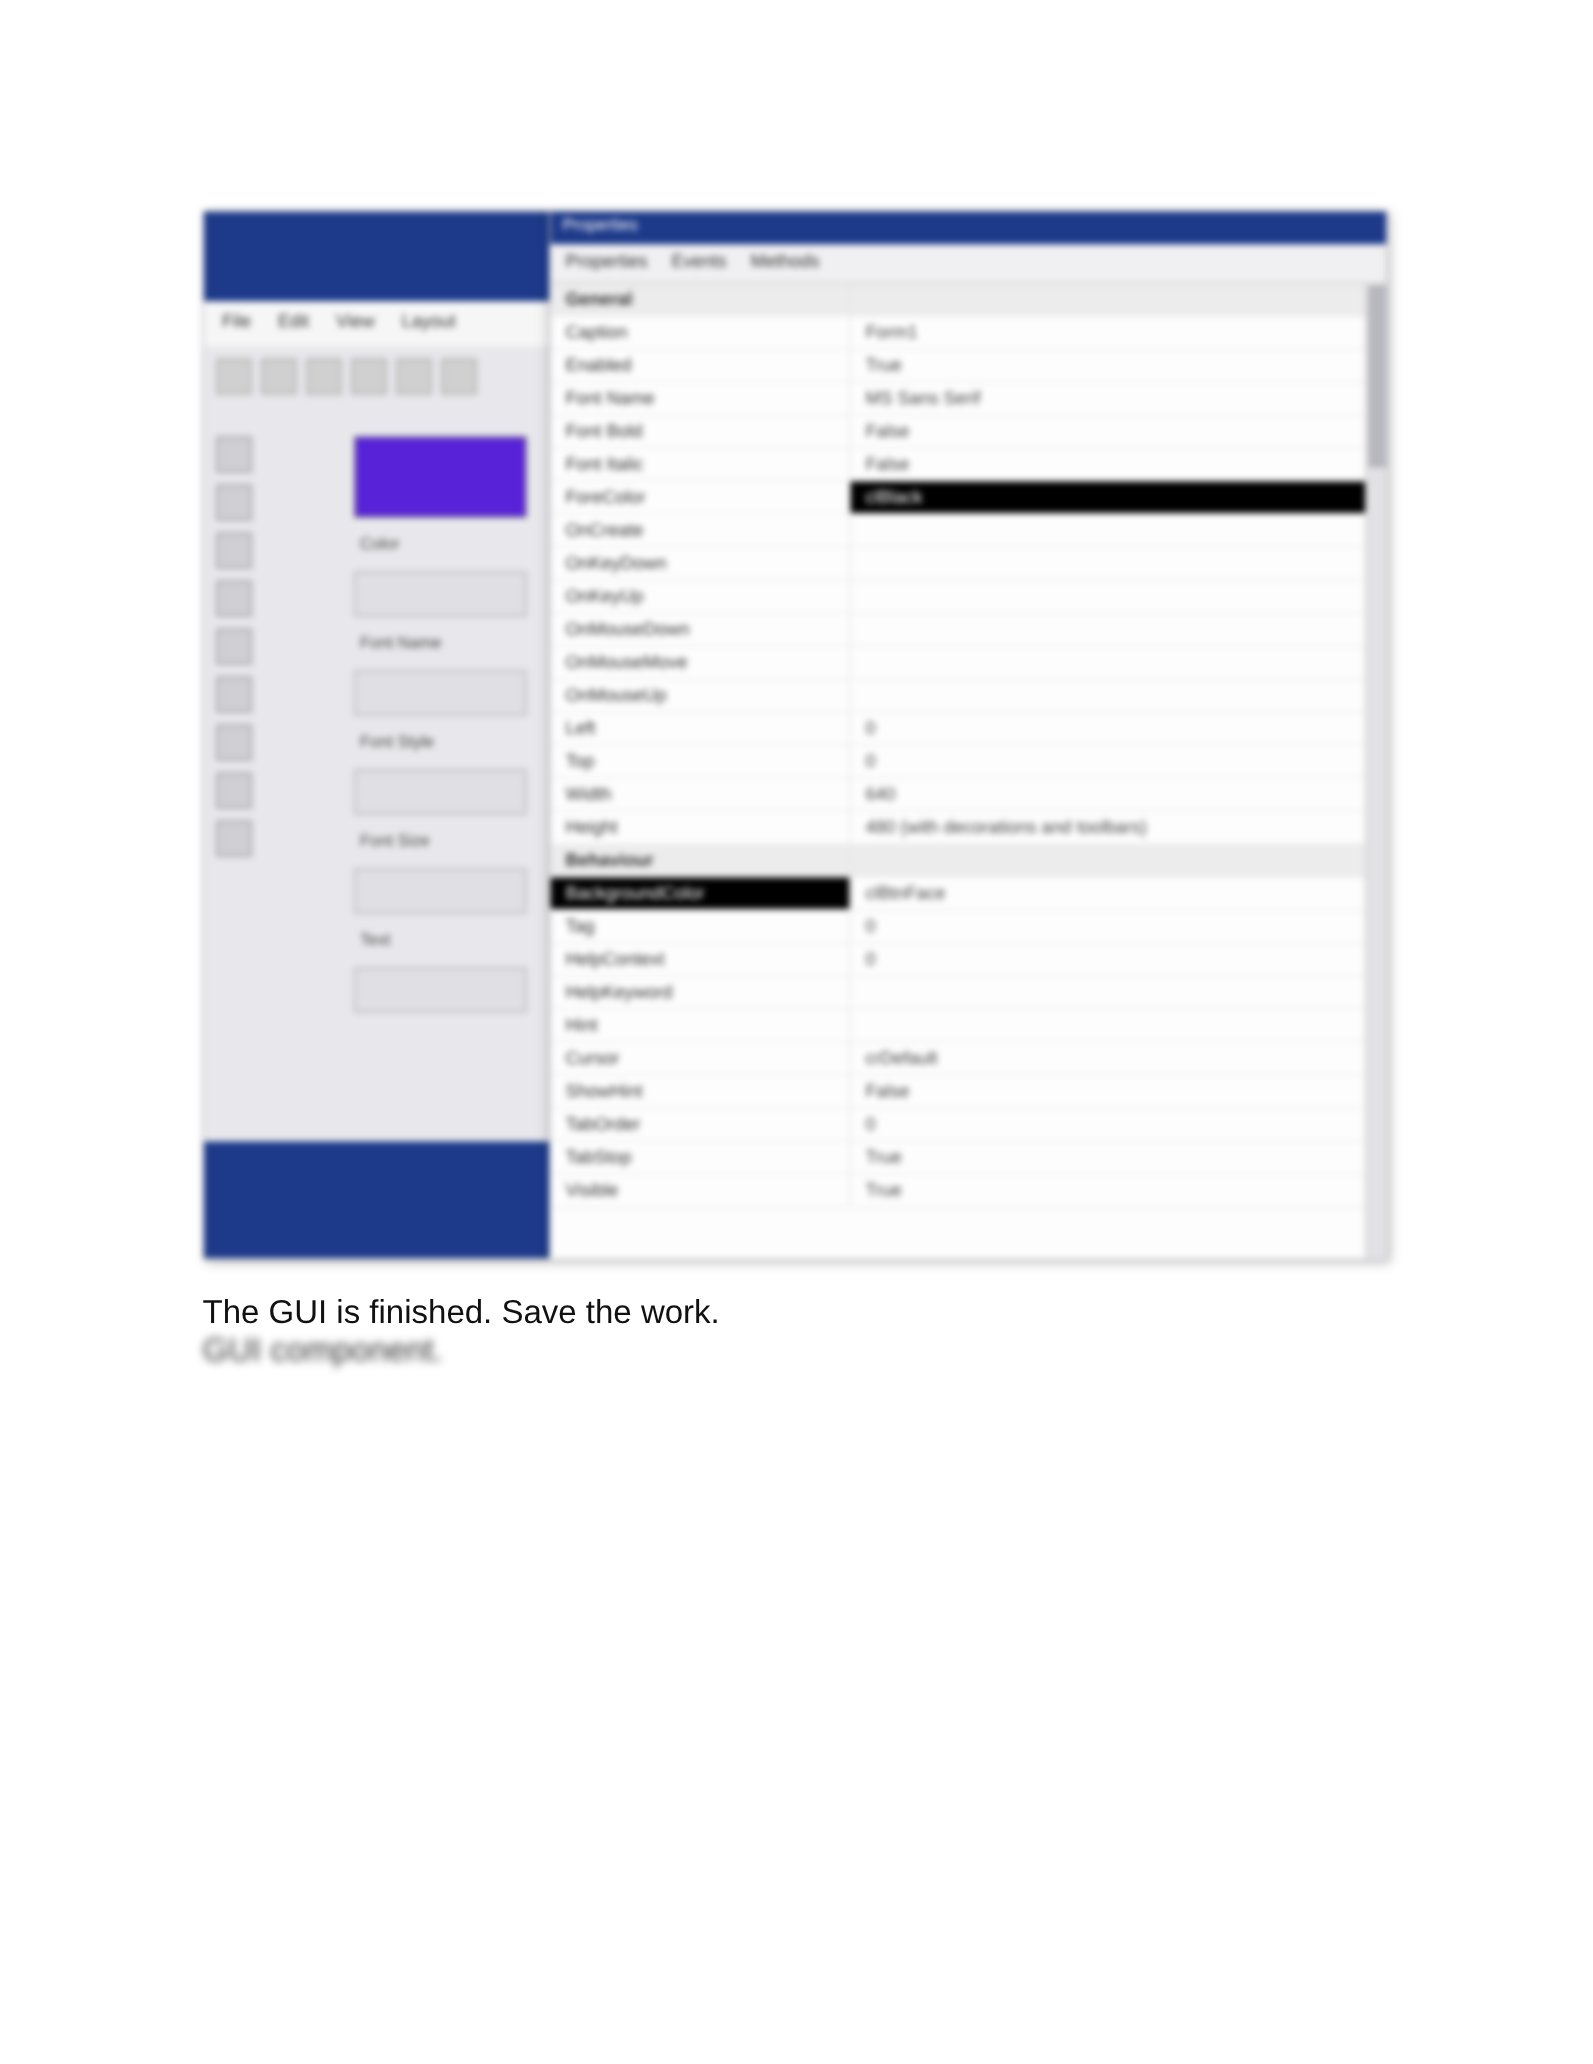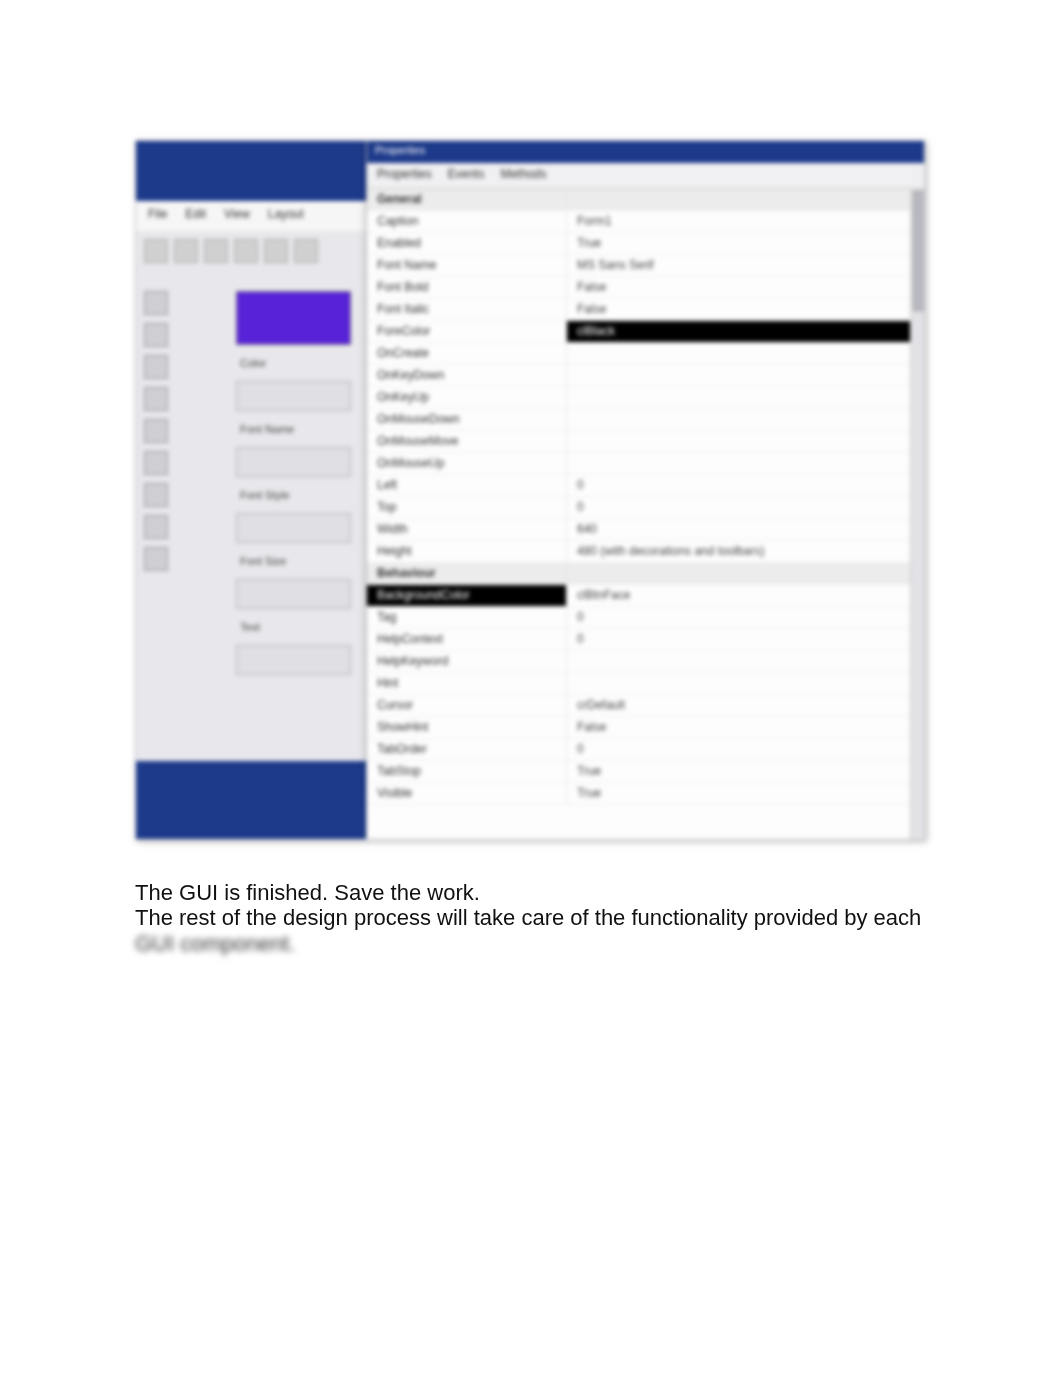--- a/index.html
+++ b/index.html
@@ -196,21 +196,21 @@
   }
   
   .bottombar {
     position: absolute;
     left: 0; bottom: 0;
     width: 230px; height: 78px;
     background: #1d3a8a;
   }
   
   .body-text {
-    margin-top: 40px;
+    margin-top: 22px;
     font-size: 22px;
     line-height: 1.15;
     color: #111;
   }
   .body-text .blurred-phrase {
     filter: blur(3px);
     color: #333;
   }
 </style>
 </head>
@@ -398,20 +398,17 @@
           <div class="thumb"></div>
         </div>
       </div>
     </div>
 
   </div>
 
   <div class="body-text">
     <div>The GUI is finished. Save the work.</div>
     <div>
-      <span>The rest of the design process will take care of the functionality provided by each</span>
-    </div>
-    <div>
       <span class="blurred-phrase">GUI component.</span>
     </div>
   </div>
 
 </div>
 
 </body></html>

